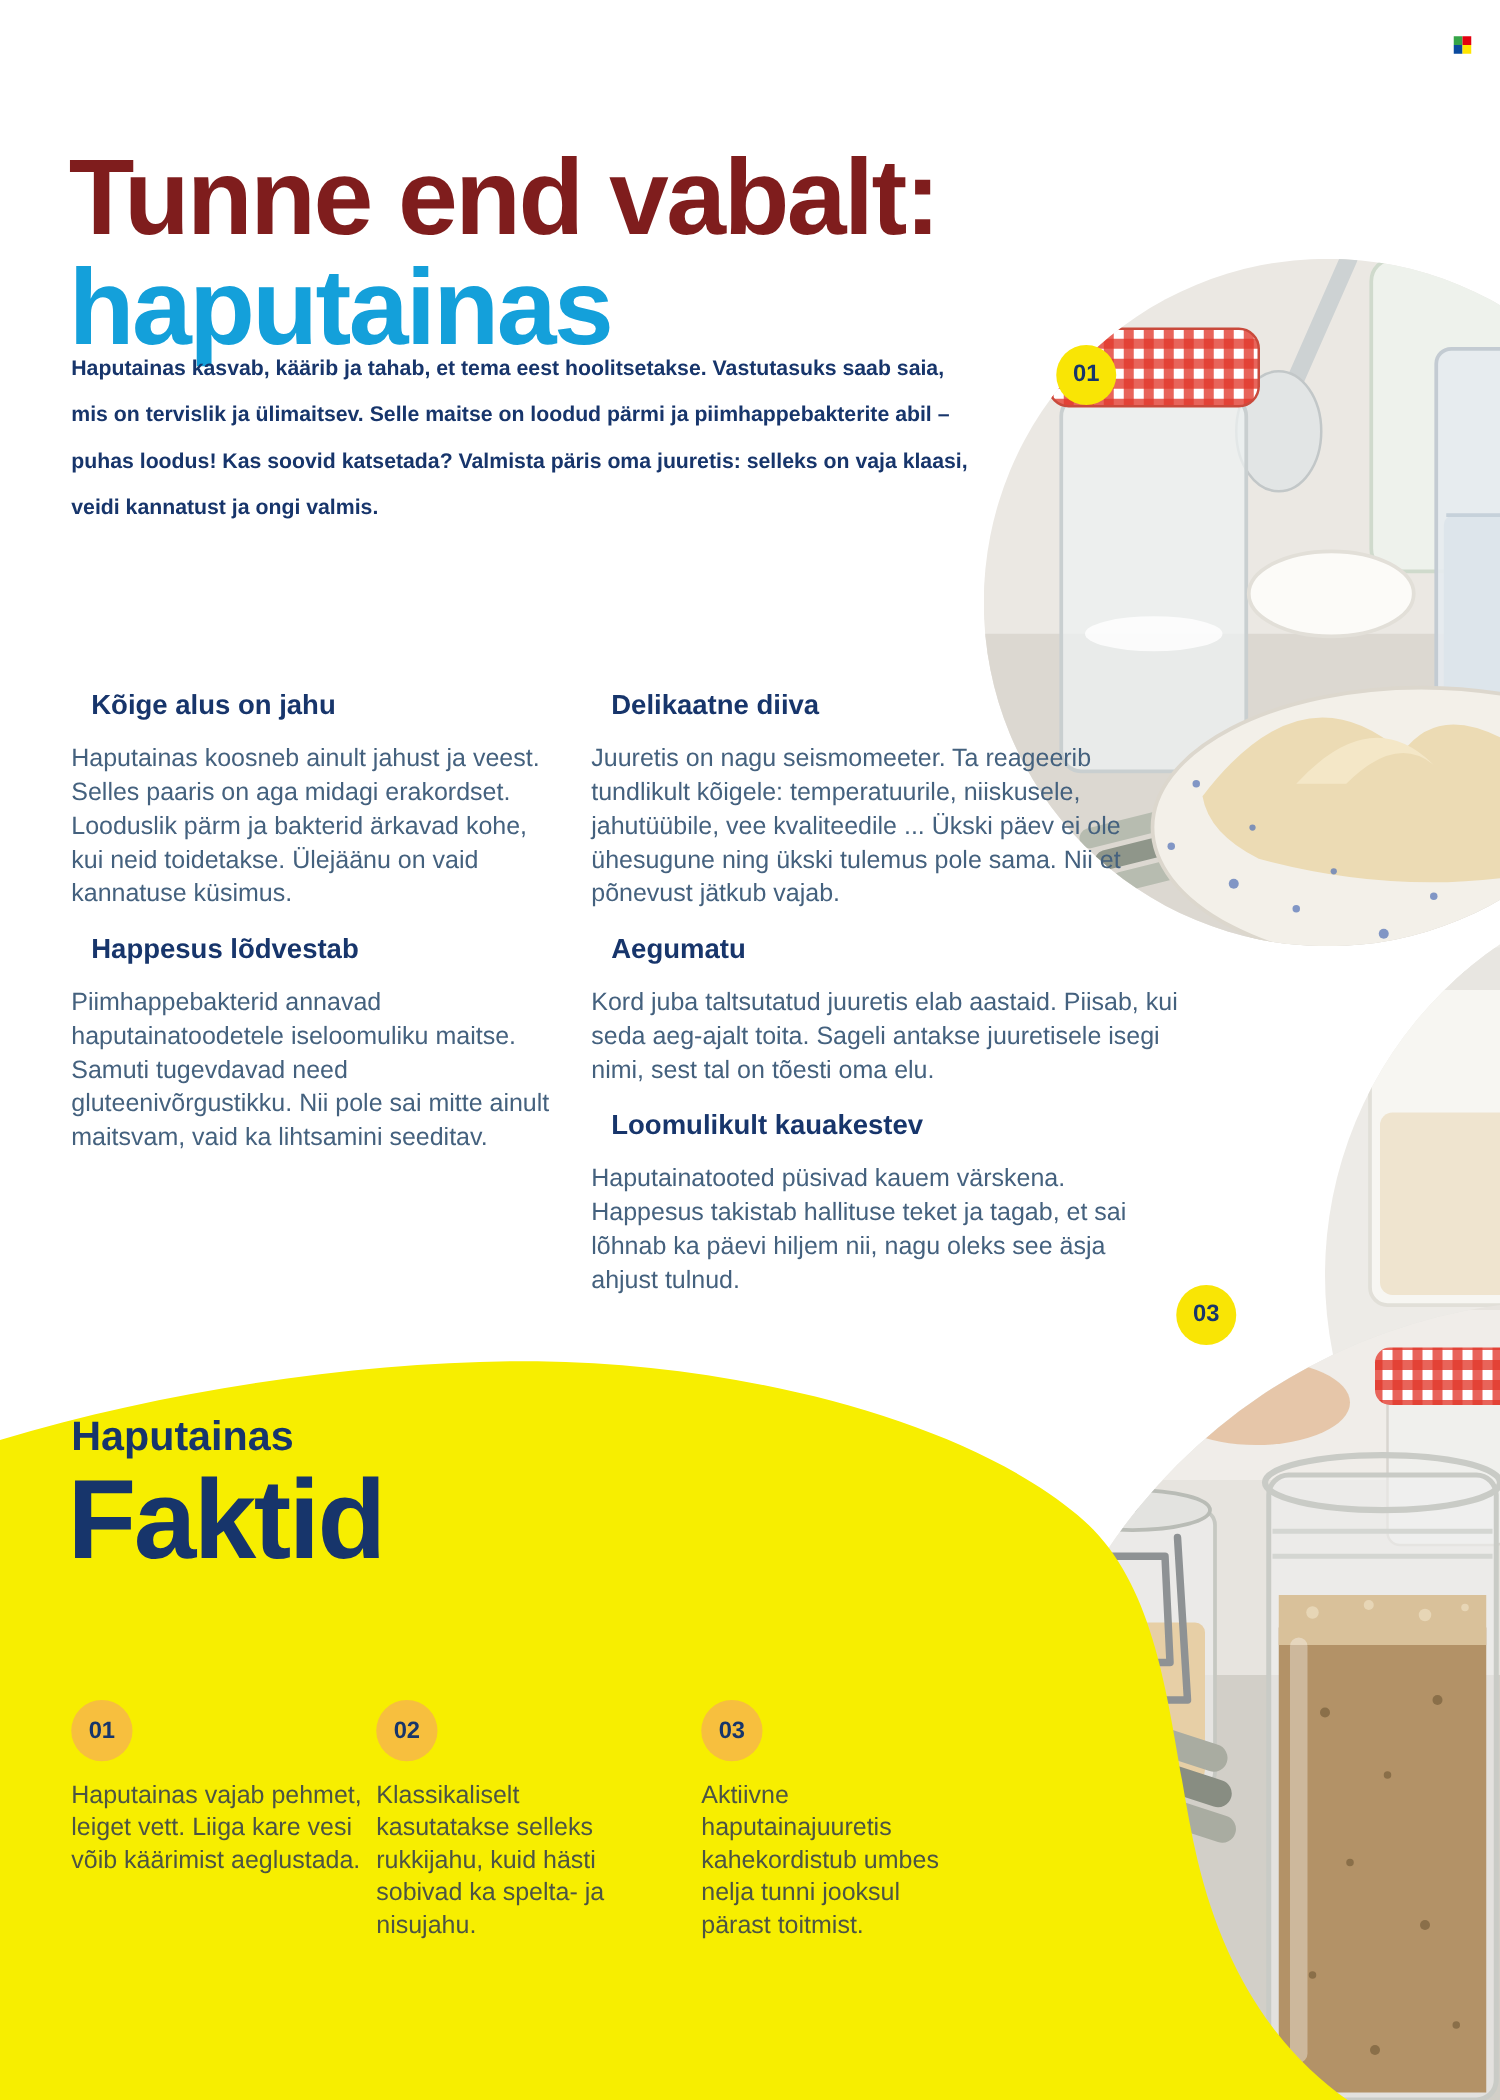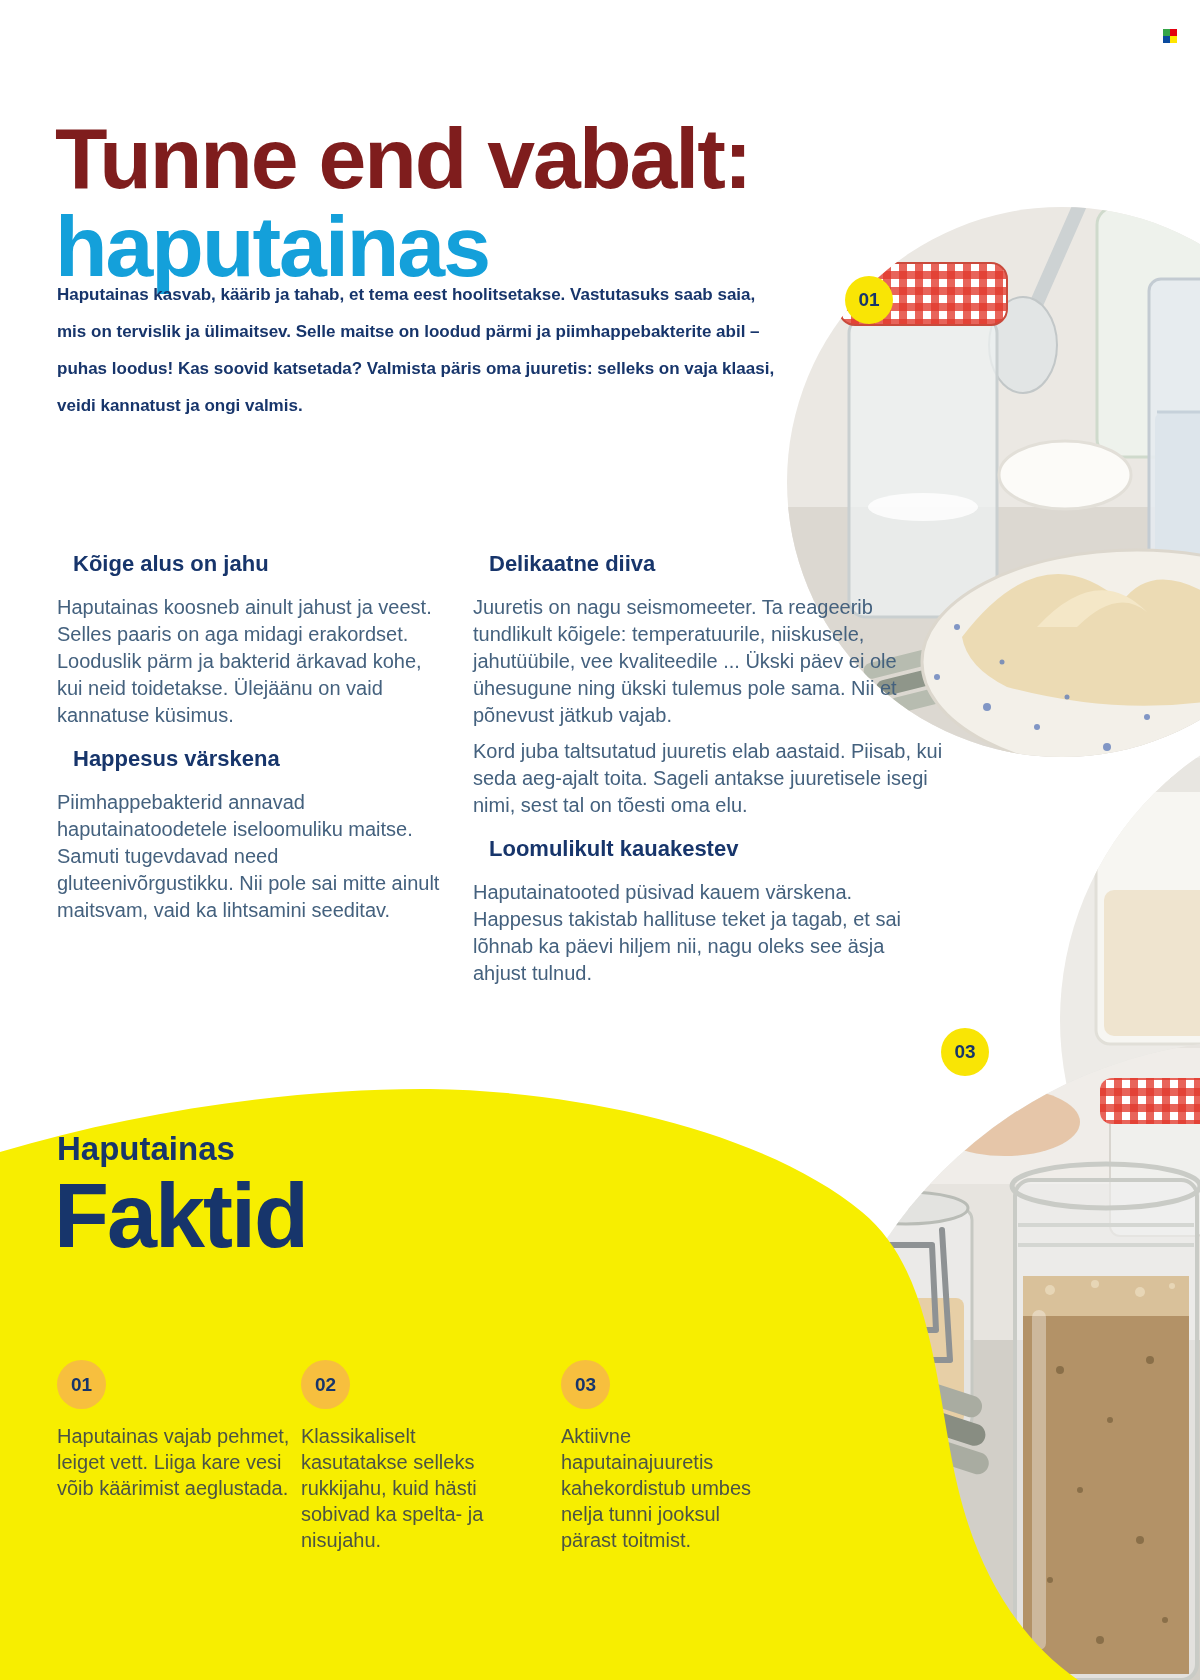--- a/index.html
+++ b/index.html
@@ -203,31 +203,32 @@
   </h1>
 
   <p class="intro">Haputainas kasvab, käärib ja tahab, et tema eest hoolitsetakse. Vastutasuks saab saia, mis on tervislik ja ülimaitsev. Selle maitse on loodud pärmi ja piimhappebakterite abil – puhas loodus! Kas soovid katsetada? Valmista päris oma juuretis: selleks on vaja klaasi, veidi kannatust ja ongi valmis.</p>
 
   <div class="col col-left">
     <section>
       <h3>Kõige alus on jahu</h3>
       <p>Haputainas koosneb ainult jahust ja veest. Selles paaris on aga midagi erakordset. Looduslik pärm ja bakterid ärkavad kohe, kui neid toidetakse. Ülejäänu on vaid kannatuse küsimus.</p>
     </section>
     <section>
-      <h3>Happesus värskena</h3>
+      <h3>Happesus lõdvestab</h3>
       <p>Piimhappebakterid annavad haputainatoodetele iseloomuliku maitse. Samuti tugevdavad need gluteenivõrgustikku. Nii pole sai mitte ainult maitsvam, vaid ka lihtsamini seeditav.</p>
     </section>
   </div>
 
   <div class="col col-right">
     <section>
       <h3>Delikaatne diiva</h3>
       <p>Juuretis on nagu seismomeeter. Ta reageerib tundlikult kõigele: temperatuurile, niiskusele, jahutüübile, vee kvaliteedile ... Ükski päev ei ole ühesugune ning ükski tulemus pole sama. Nii et põnevust jätkub vajab.</p>
     </section>
     <section>
+      <h3>Aegumatu</h3>
       <p>Kord juba taltsutatud juuretis elab aastaid. Piisab, kui seda aeg-ajalt toita. Sageli antakse juuretisele isegi nimi, sest tal on tõesti oma elu.</p>
     </section>
     <section>
       <h3>Loomulikult kauakestev</h3>
       <p>Haputainatooted püsivad kauem värskena. Happesus takistab hallituse teket ja tagab, et sai lõhnab ka päevi hiljem nii, nagu oleks see äsja ahjust tulnud.</p>
     </section>
   </div>
 
   <div class="facts-kicker">Haputainas</div>
   <div class="facts-title">Faktid</div>

